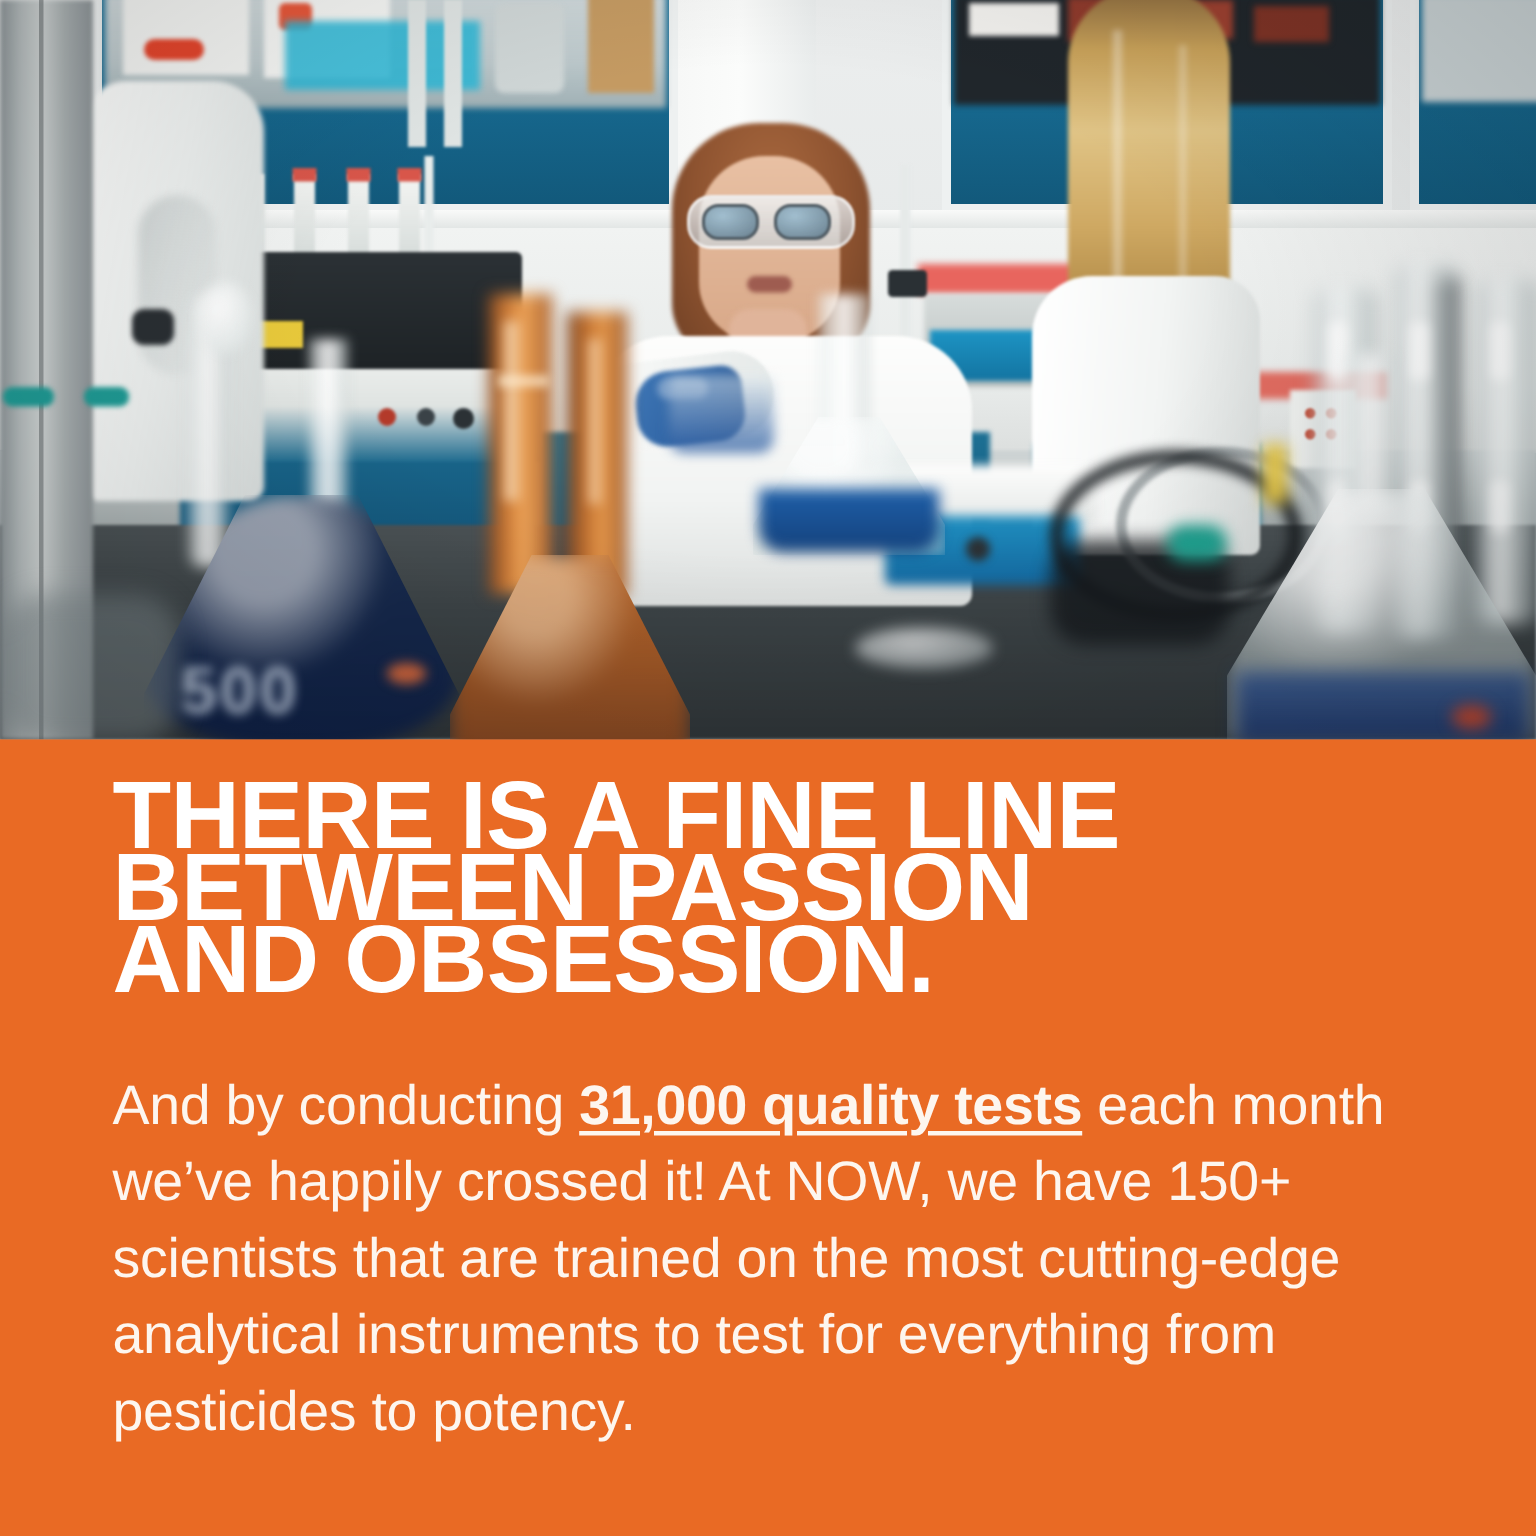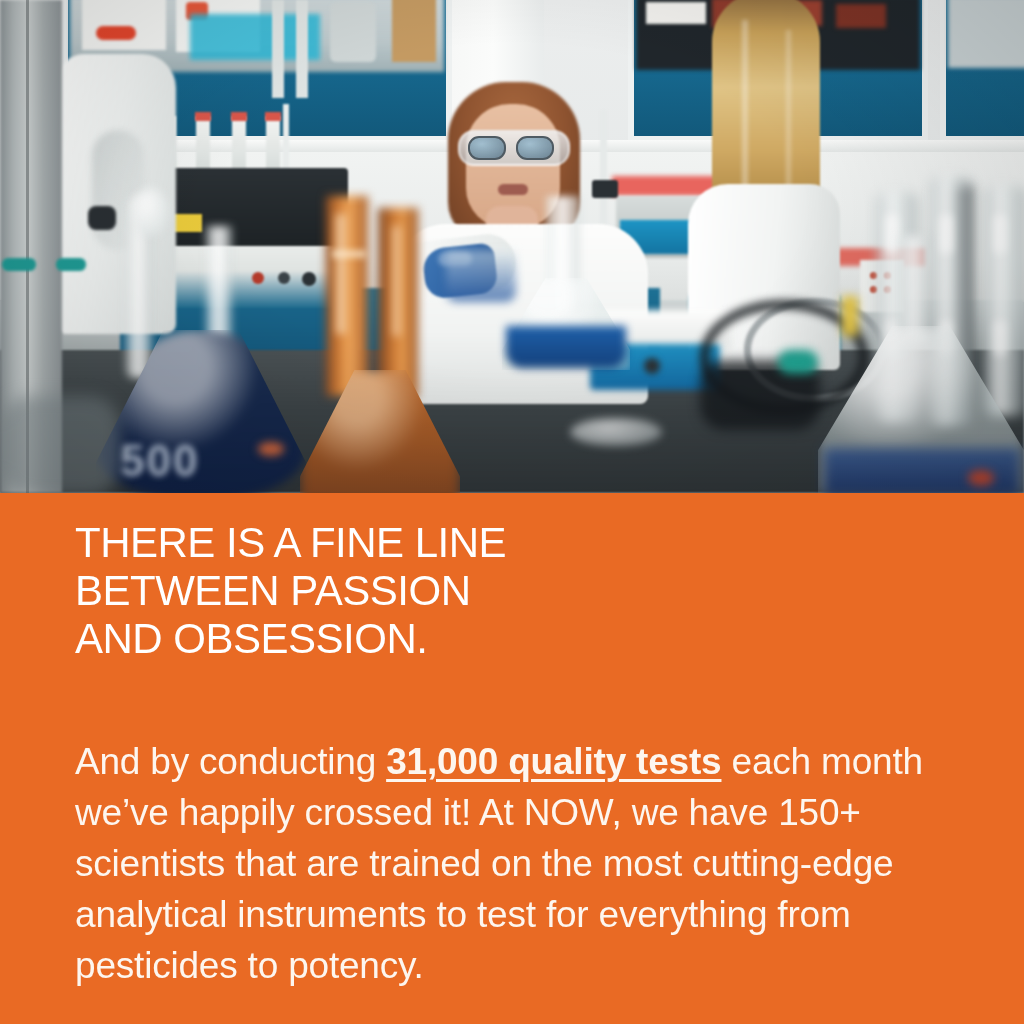--- a/index.html
+++ b/index.html
@@ -450,30 +450,30 @@
     width: 1024px; height: 531px;
     background: #E96A24;
   }
   .headline {
     position: absolute;
     left: 75px; top: 26px;
     width: 900px;
     margin: 0;
     color: #ffffff;
     font-family: "Liberation Sans", sans-serif;
-    font-size: 42px;
-    font-weight: 400;
+    font-size: 64px;
+    font-weight: 700;
     line-height: 48px;
     letter-spacing: -0.5px;
     white-space: pre-line;
     text-transform: uppercase;
   }
   .body-copy {
     position: absolute;
-    left: 75px; top: 243px;
+    left: 75px; top: 218px;
     width: 880px;
     margin: 0;
     color: #fdf6ef;
     font-family: "Liberation Sans", sans-serif;
     font-size: 37px;
     font-weight: 400;
     line-height: 51px;
     letter-spacing: -0.2px;
   }
   .body-copy .emph {

